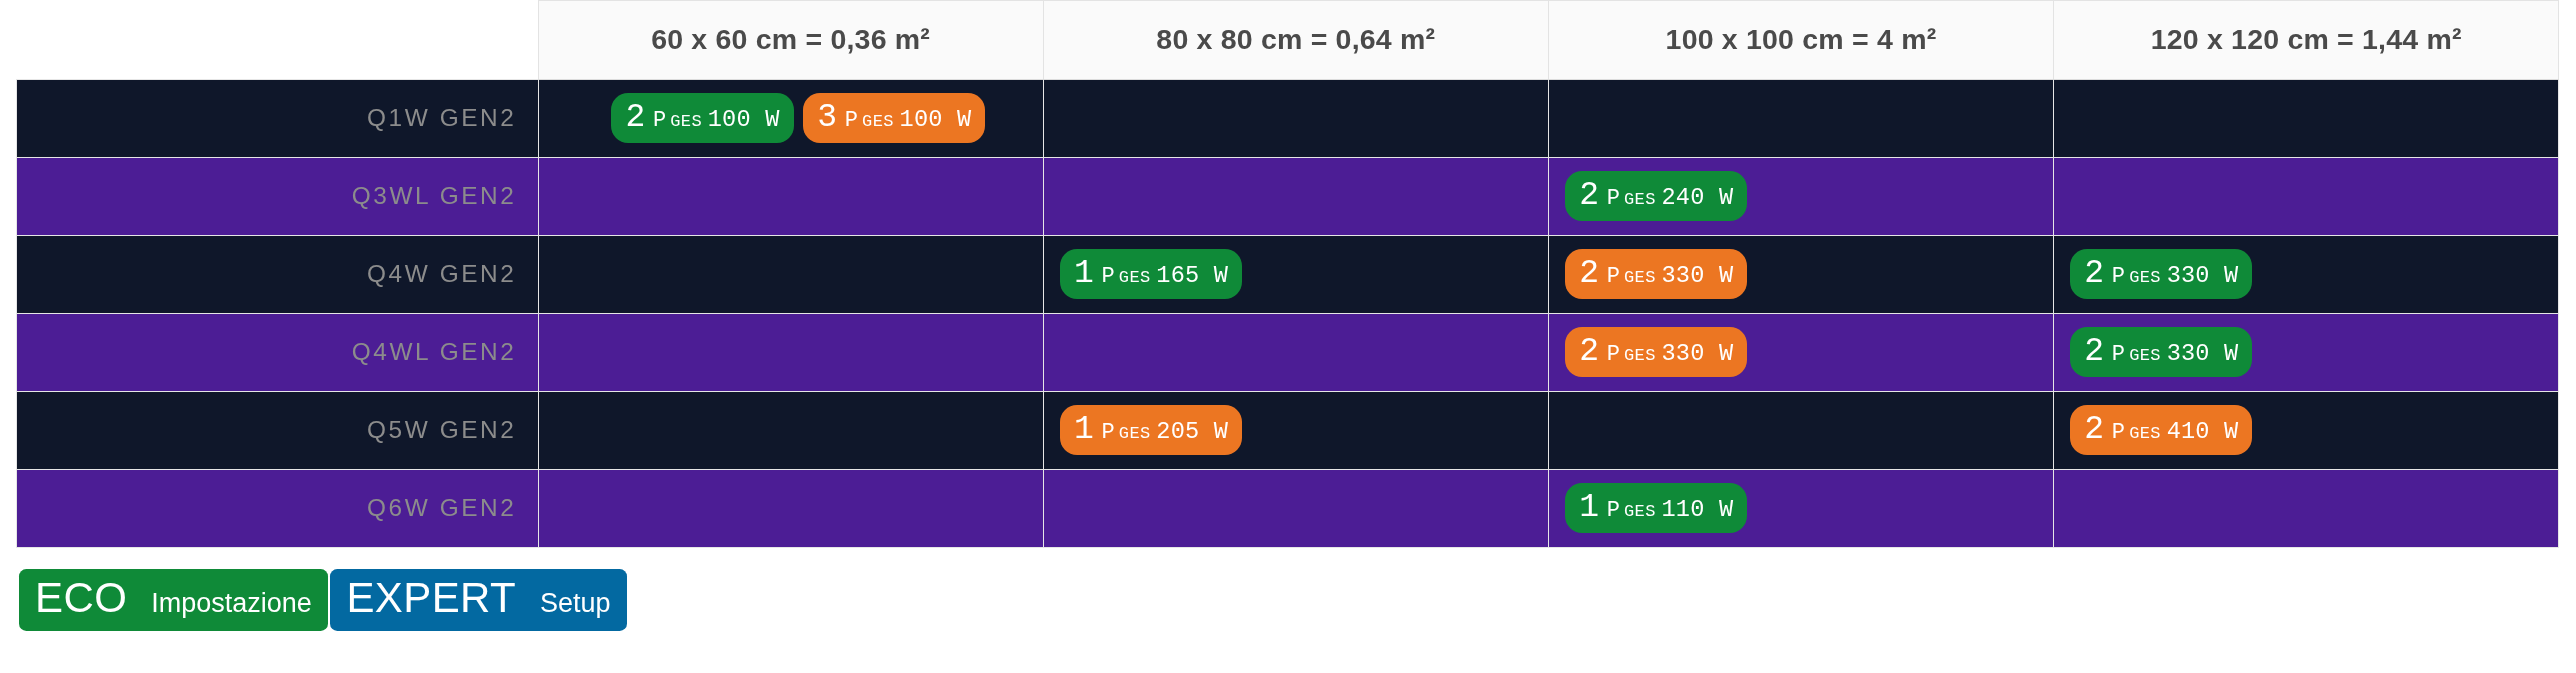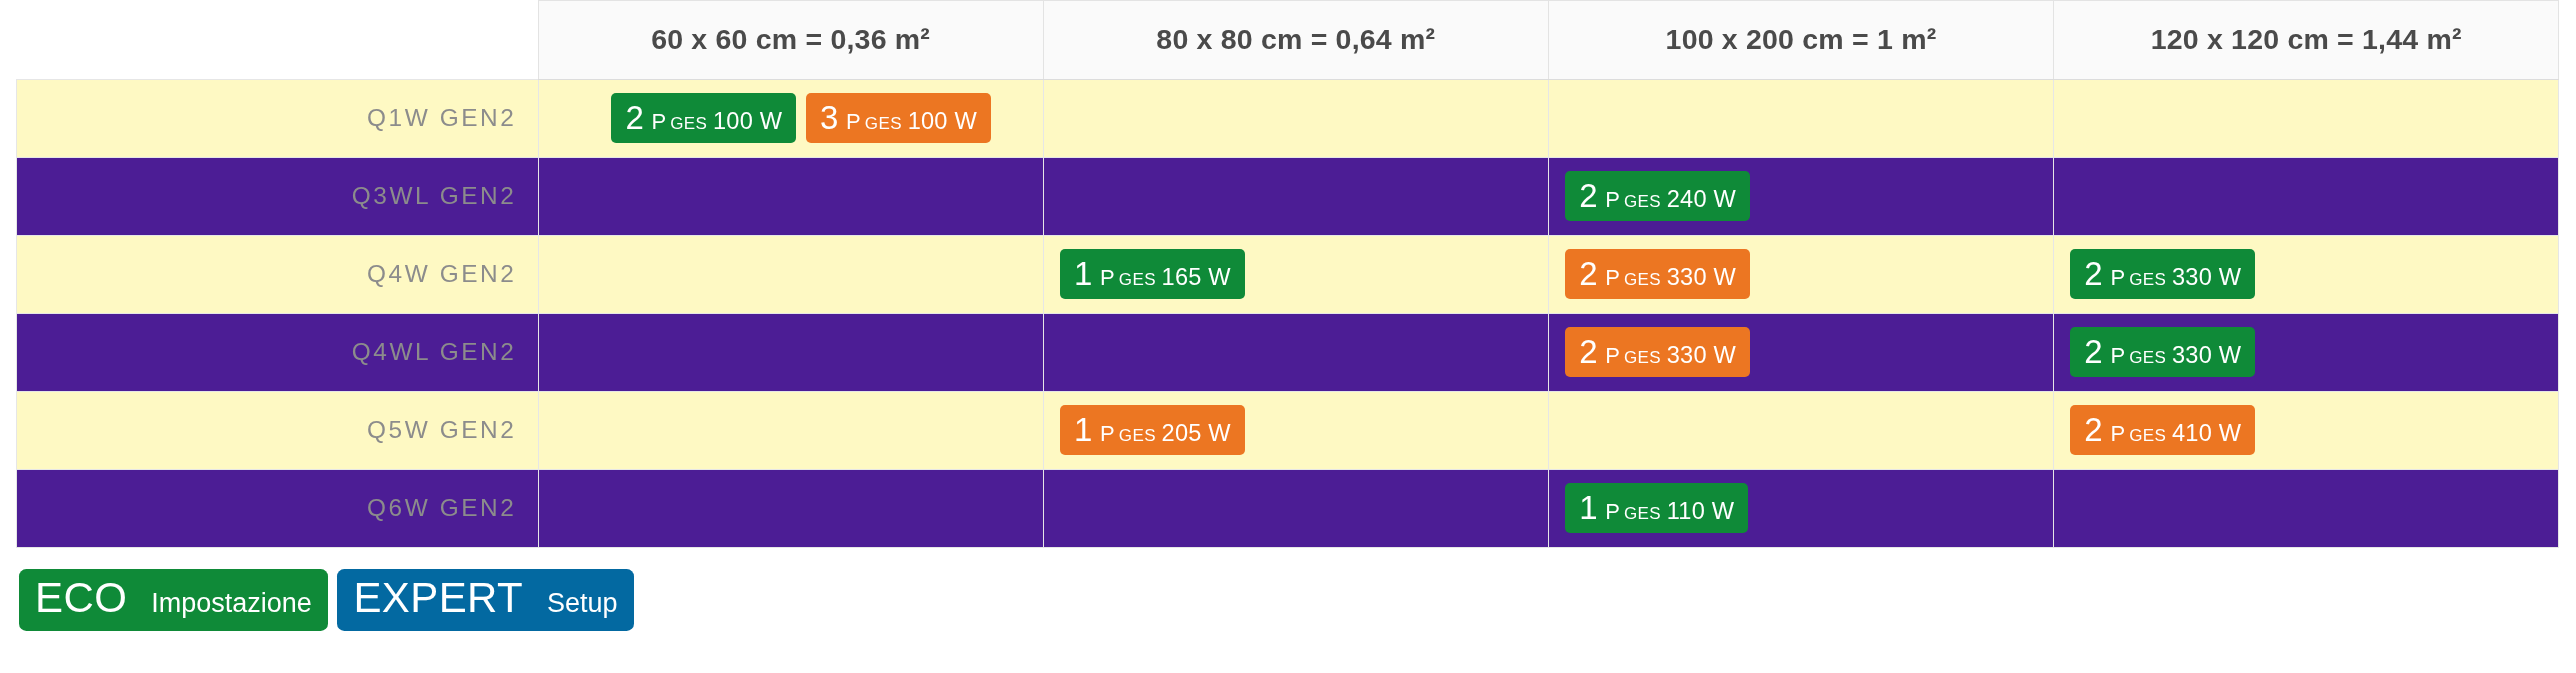--- a/index.html
+++ b/index.html
@@ -53,21 +53,21 @@
     box-sizing: border-box;
     white-space: nowrap;
   }
 
   tbody td {
     border: 0.8px solid #e6e6e6;
     height: 78px;
     padding: 0 11.4px;
     box-sizing: border-box;
     vertical-align: middle;
-    background: #fef9c3;
+    background: #0f172a;
   }
 
   tbody tr.stripe td {
     background: #4c1d95;
   }
 
   td.row-label {
     text-align: right;
     color: #8c8c8c;
     font-size: 24.4px;
@@ -83,27 +83,28 @@
     font-size: 0;
   }
 
   td.data-cell.two-badges {
     text-align: left;
     padding-left: 68px;
   }
 
   .badge {
     display: inline-block;
-    border-radius: 5px;
+    border-radius: 17px;
     color: #ffffff;
     padding: 7.3px 14px 9px 14px;
     margin: 0 4.9px;
     line-height: 1;
     vertical-align: middle;
     white-space: nowrap;
+    font-family: Liberation Mono, monospace;
   }
 
   .badge .qty {
     font-size: 33px;
     font-weight: 300;
     letter-spacing: 0.4px;
   }
   .badge .p {
     font-size: 22px;
     font-weight: 300;
@@ -123,21 +124,21 @@
   }
 
   .badge.eco    { background: #0f8a38; }
   .badge.expert { background: #ec7622; }
 
   .legend {
     margin-top: 21px;
     padding-left: 2.4px;
     display: flex;
     align-items: center;
-    gap: 9px;
+    gap: 2px;
   }
 
   .legend-btn {
     display: inline-flex;
     align-items: baseline;
     border-radius: 7.3px;
     color: #ffffff;
     padding: 8.1px 16.3px 12.2px 16.3px;
     line-height: 1;
   }
@@ -166,21 +167,21 @@
       <col class="col-data">
       <col class="col-data">
       <col class="col-data">
       <col class="col-data">
     </colgroup>
     <thead>
       <tr>
         <th class="corner"></th>
         <th class="head-cell">60 x 60 cm = 0,36 m²</th>
         <th class="head-cell">80 x 80 cm = 0,64 m²</th>
-        <th class="head-cell">100 x 200 cm = 1 m²</th>
+        <th class="head-cell">100 x 100 cm = 4 m²</th>
         <th class="head-cell">120 x 120 cm = 1,44 m²</th>
       </tr>
     </thead>
     <tbody id="matrix-body">
         <tr>
           <td class="row-label">Q1W GEN2</td>
           <td class="data-cell two-badges"><span class="badge eco"><span class="qty">2</span><span class="p">P</span><span class="ges">GES</span><span class="watt">100 W</span></span><span class="badge expert"><span class="qty">3</span><span class="p">P</span><span class="ges">GES</span><span class="watt">100 W</span></span></td>
           <td class="data-cell"></td>
           <td class="data-cell"></td>
           <td class="data-cell"></td>

